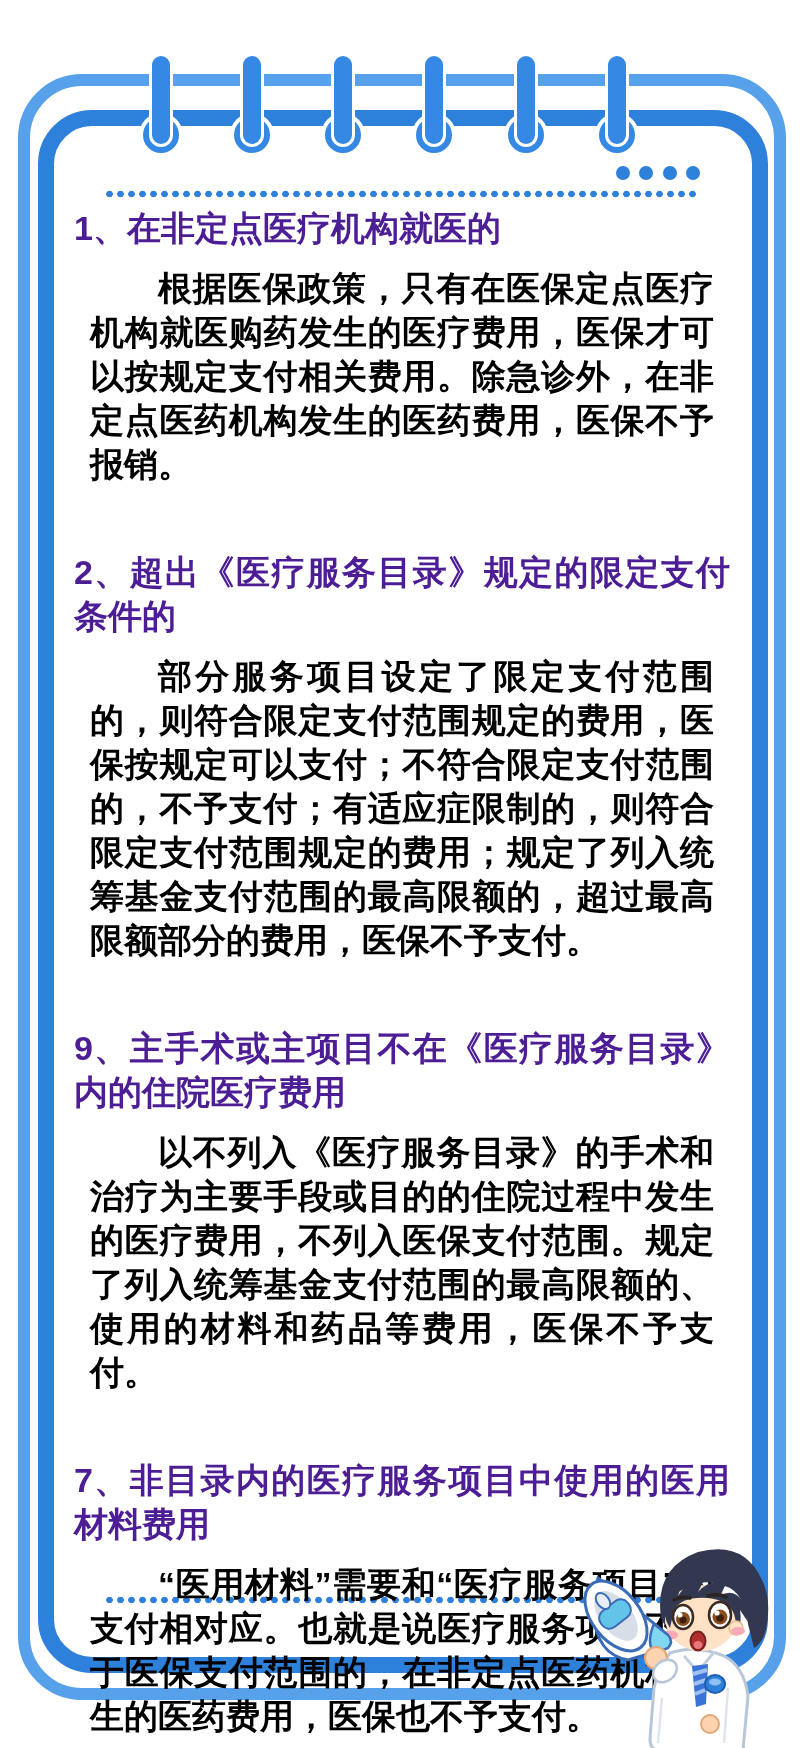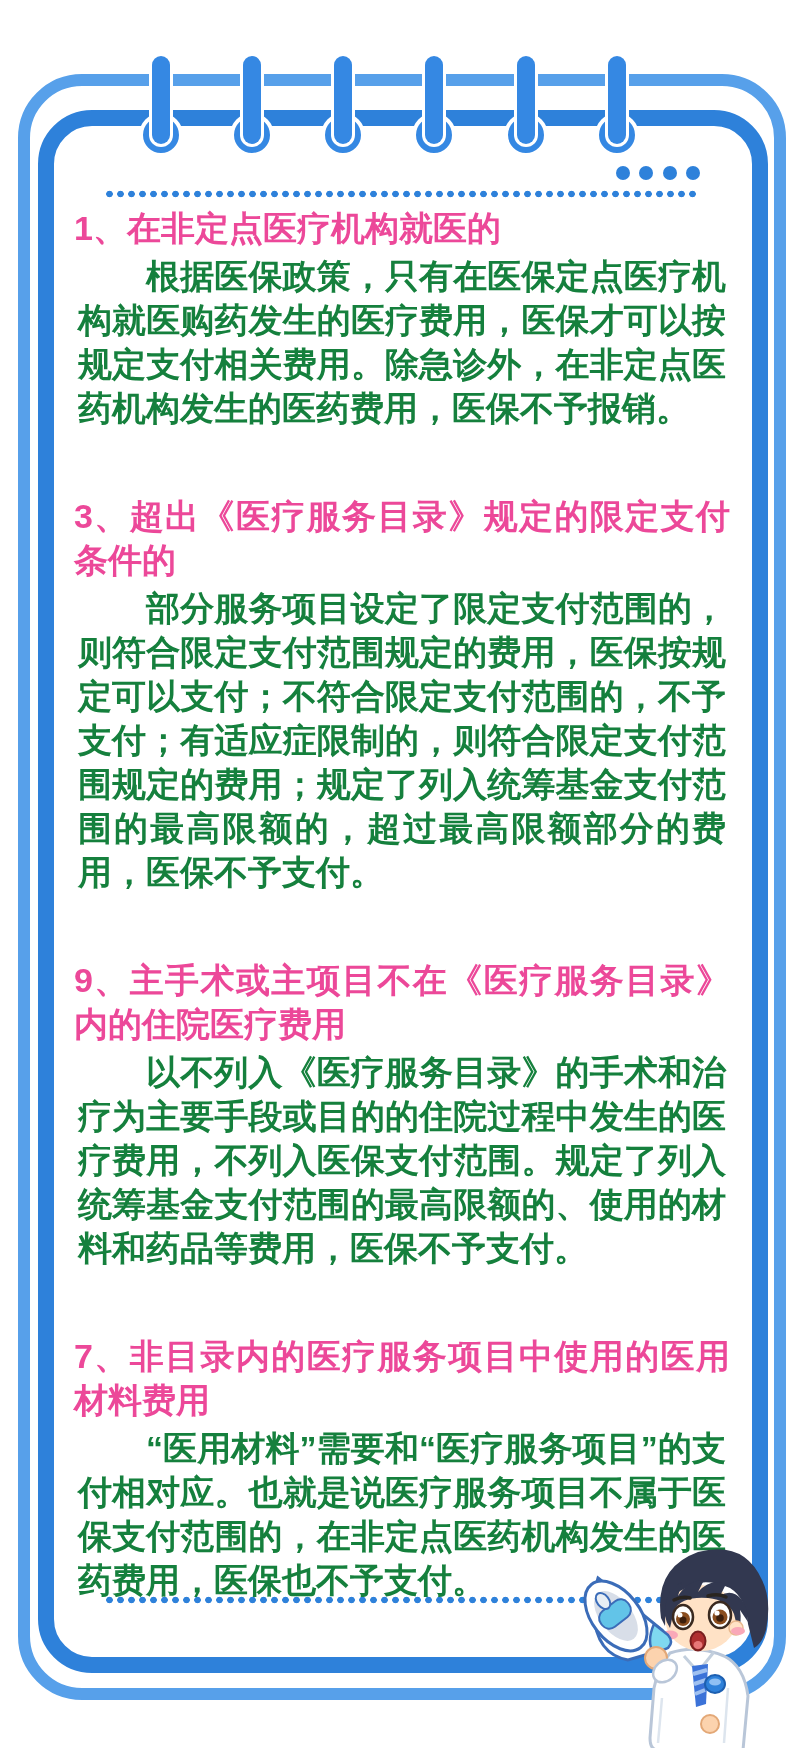--- a/index.html
+++ b/index.html
@@ -46,24 +46,24 @@
   
   .content{
     position:absolute;left:74px;top:206px;width:656px;z-index:5;
     font-weight:700;font-size:34px;line-height:44px;
     text-align:justify;text-justify:inter-ideograph;word-break:break-all;
   }
   .section{margin:0 0 64px 0;}
   .section:last-child{margin-bottom:0;}
   .section h2{
     margin:0;padding:0;font-size:34px;line-height:44px;font-weight:700;
-    color:#ec4899;
+    color:#4c1d95;
   }
   .section p{
-    margin:4px;padding:0;text-indent:2em;color:#15803d;
+    margin:16px;padding:0;text-indent:2em;color:#000000;
   }
   
   .mascot{
     position:absolute;left:558px;top:1538px;width:242px;height:210px;z-index:6;
   }
 </style>
 </head>
 <body>
 
 <div class="outer-card"></div>
@@ -89,21 +89,21 @@
 
 <div class="dotted top"></div>
 <div class="dotted bottom"></div>
 
 <div class="content">
   <div class="section">
     <h2>1、在非定点医疗机构就医的</h2>
     <p>根据医保政策，只有在医保定点医疗机构就医购药发生的医疗费用，医保才可以按规定支付相关费用。除急诊外，在非定点医药机构发生的医药费用，医保不予报销。</p>
   </div>
   <div class="section">
-    <h2>3、超出《医疗服务目录》规定的限定支付条件的</h2>
+    <h2>2、超出《医疗服务目录》规定的限定支付条件的</h2>
     <p>部分服务项目设定了限定支付范围的，则符合限定支付范围规定的费用，医保按规定可以支付；不符合限定支付范围的，不予支付；有适应症限制的，则符合限定支付范围规定的费用；规定了列入统筹基金支付范围的最高限额的，超过最高限额部分的费用，医保不予支付。</p>
   </div>
   <div class="section">
     <h2>9、主手术或主项目不在《医疗服务目录》内的住院医疗费用</h2>
     <p>以不列入《医疗服务目录》的手术和治疗为主要手段或目的的住院过程中发生的医疗费用，不列入医保支付范围。规定了列入统筹基金支付范围的最高限额的、使用的材料和药品等费用，医保不予支付。</p>
   </div>
   <div class="section">
     <h2>7、非目录内的医疗服务项目中使用的医用材料费用</h2>
     <p>“医用材料”需要和“医疗服务项目”的支付相对应。也就是说医疗服务项目不属于医保支付范围的，在非定点医药机构发生的医药费用，医保也不予支付。</p>
   </div>

